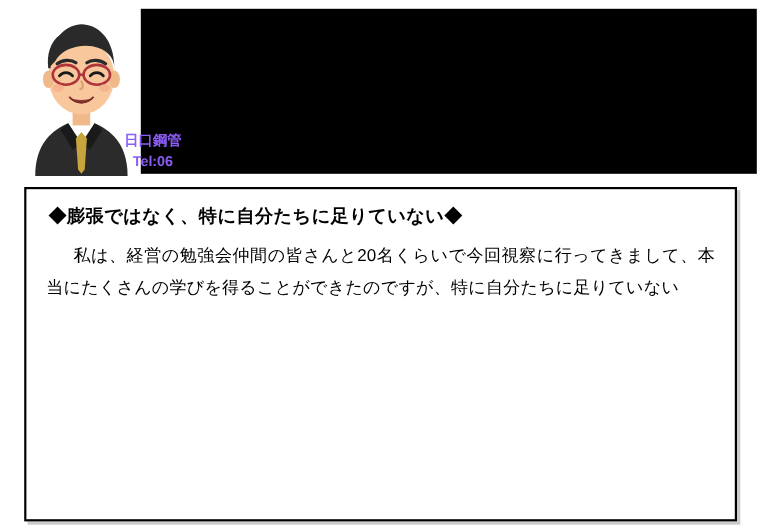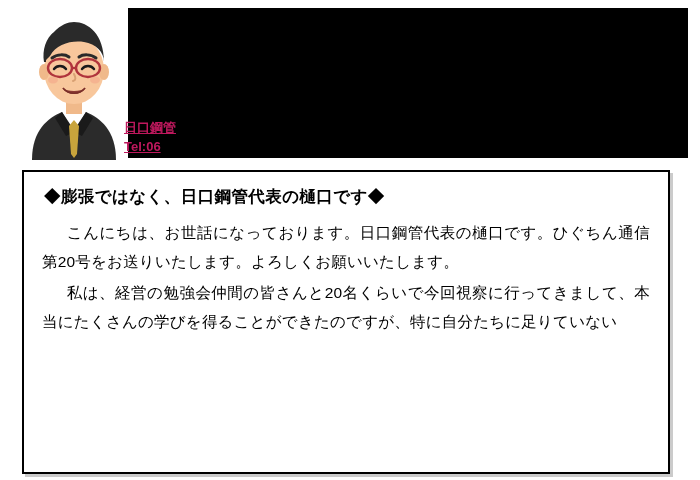--- a/index.html
+++ b/index.html
@@ -35,32 +35,32 @@
     top: 8px;
     width: 104px;
     height: 152px;
     overflow: hidden;
   }
   .avatar svg {
     display: block;
   }
   .header-contact {
     position: absolute;
-    left: 124px;
+    left: 113px;
     top: 118px;
-    color: #be185d;
+    color: #8b5cf6;
     font-size: 13px;
     line-height: 19px;
     font-weight: bold;
     white-space: nowrap;
     letter-spacing: 0px;
-    text-decoration: underline;
   }
   .header-contact .line2 {
     display: block;
+    text-align: center;
   }
 
   
   .letter {
     position: absolute;
     left: 22px;
     top: 170px;
     width: 648px;
     height: 304px;
     background: #ffffff;
@@ -140,16 +140,15 @@
     </svg>
   </div>
 
   <div class="header-contact">
     <span>日口鋼管</span>
     <span class="line2">Tel:06</span>
   </div>
 </div>
 
 <div class="letter">
-  <div class="letter-title">◆膨張ではなく、日口鋼管代表の樋口です◆</div>
-  <p class="indent">こんにちは、お世話になっております。日口鋼管代表の樋口です。ひぐちん通信第20号をお送りいたします。よろしくお願いいたします。</p>
+  <div class="letter-title">◆膨張ではなく、特に自分たちに足りていない◆</div>
   <p class="indent">私は、経営の勉強会仲間の皆さんと20名くらいで今回視察に行ってきまして、本当にたくさんの学びを得ることができたのですが、特に自分たちに足りていない</p>
 </div>
 
 </body></html>

